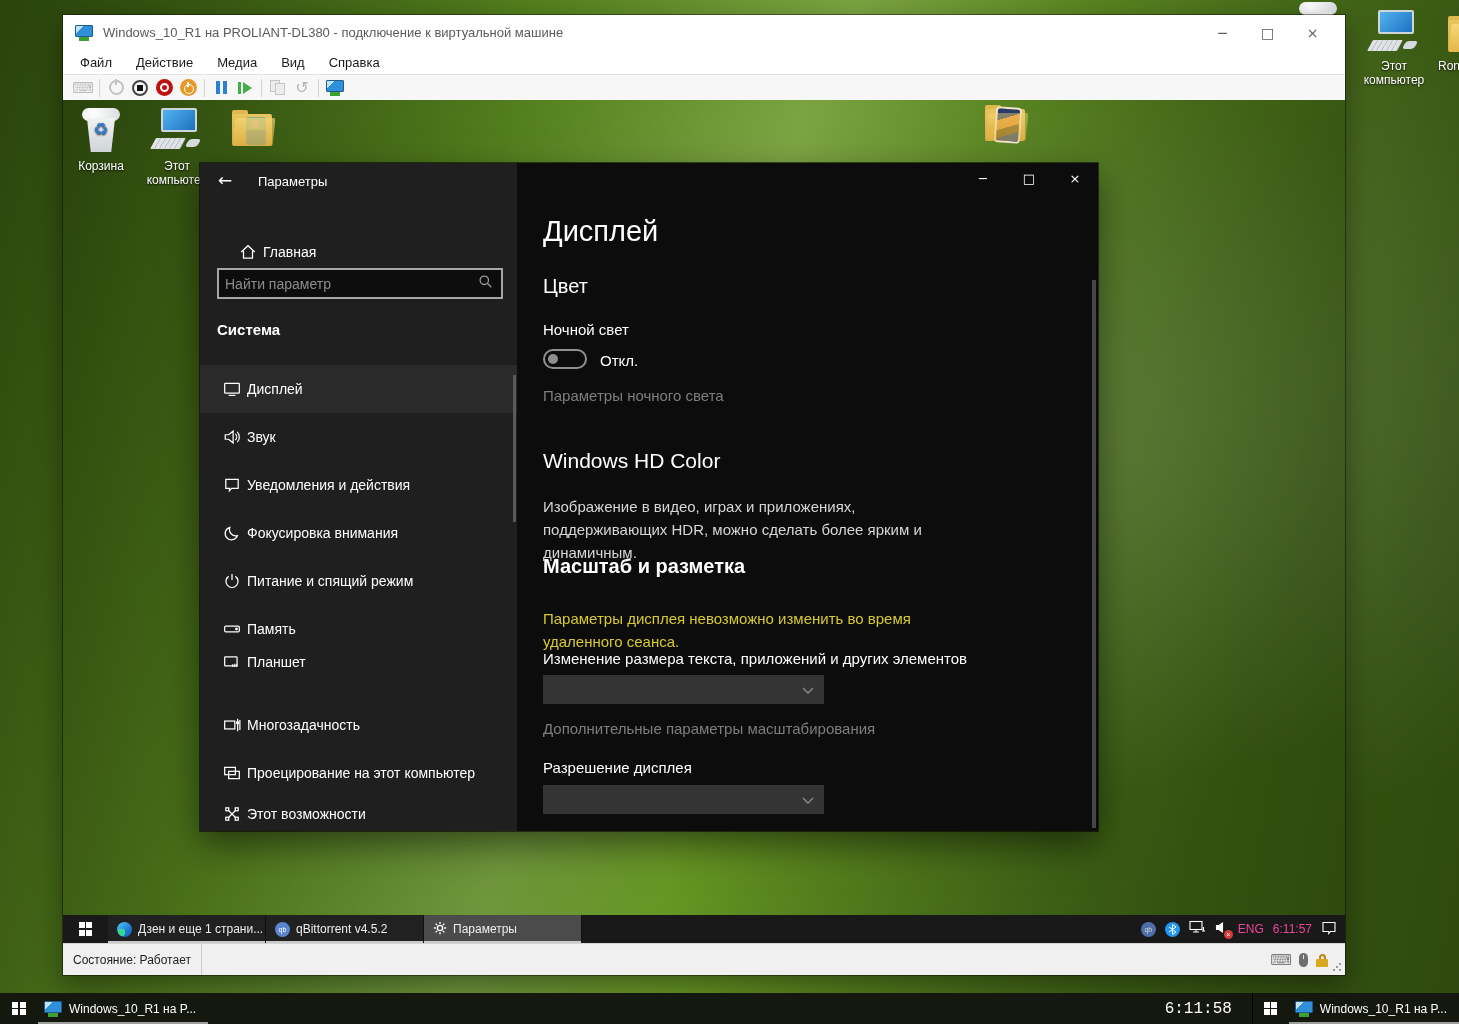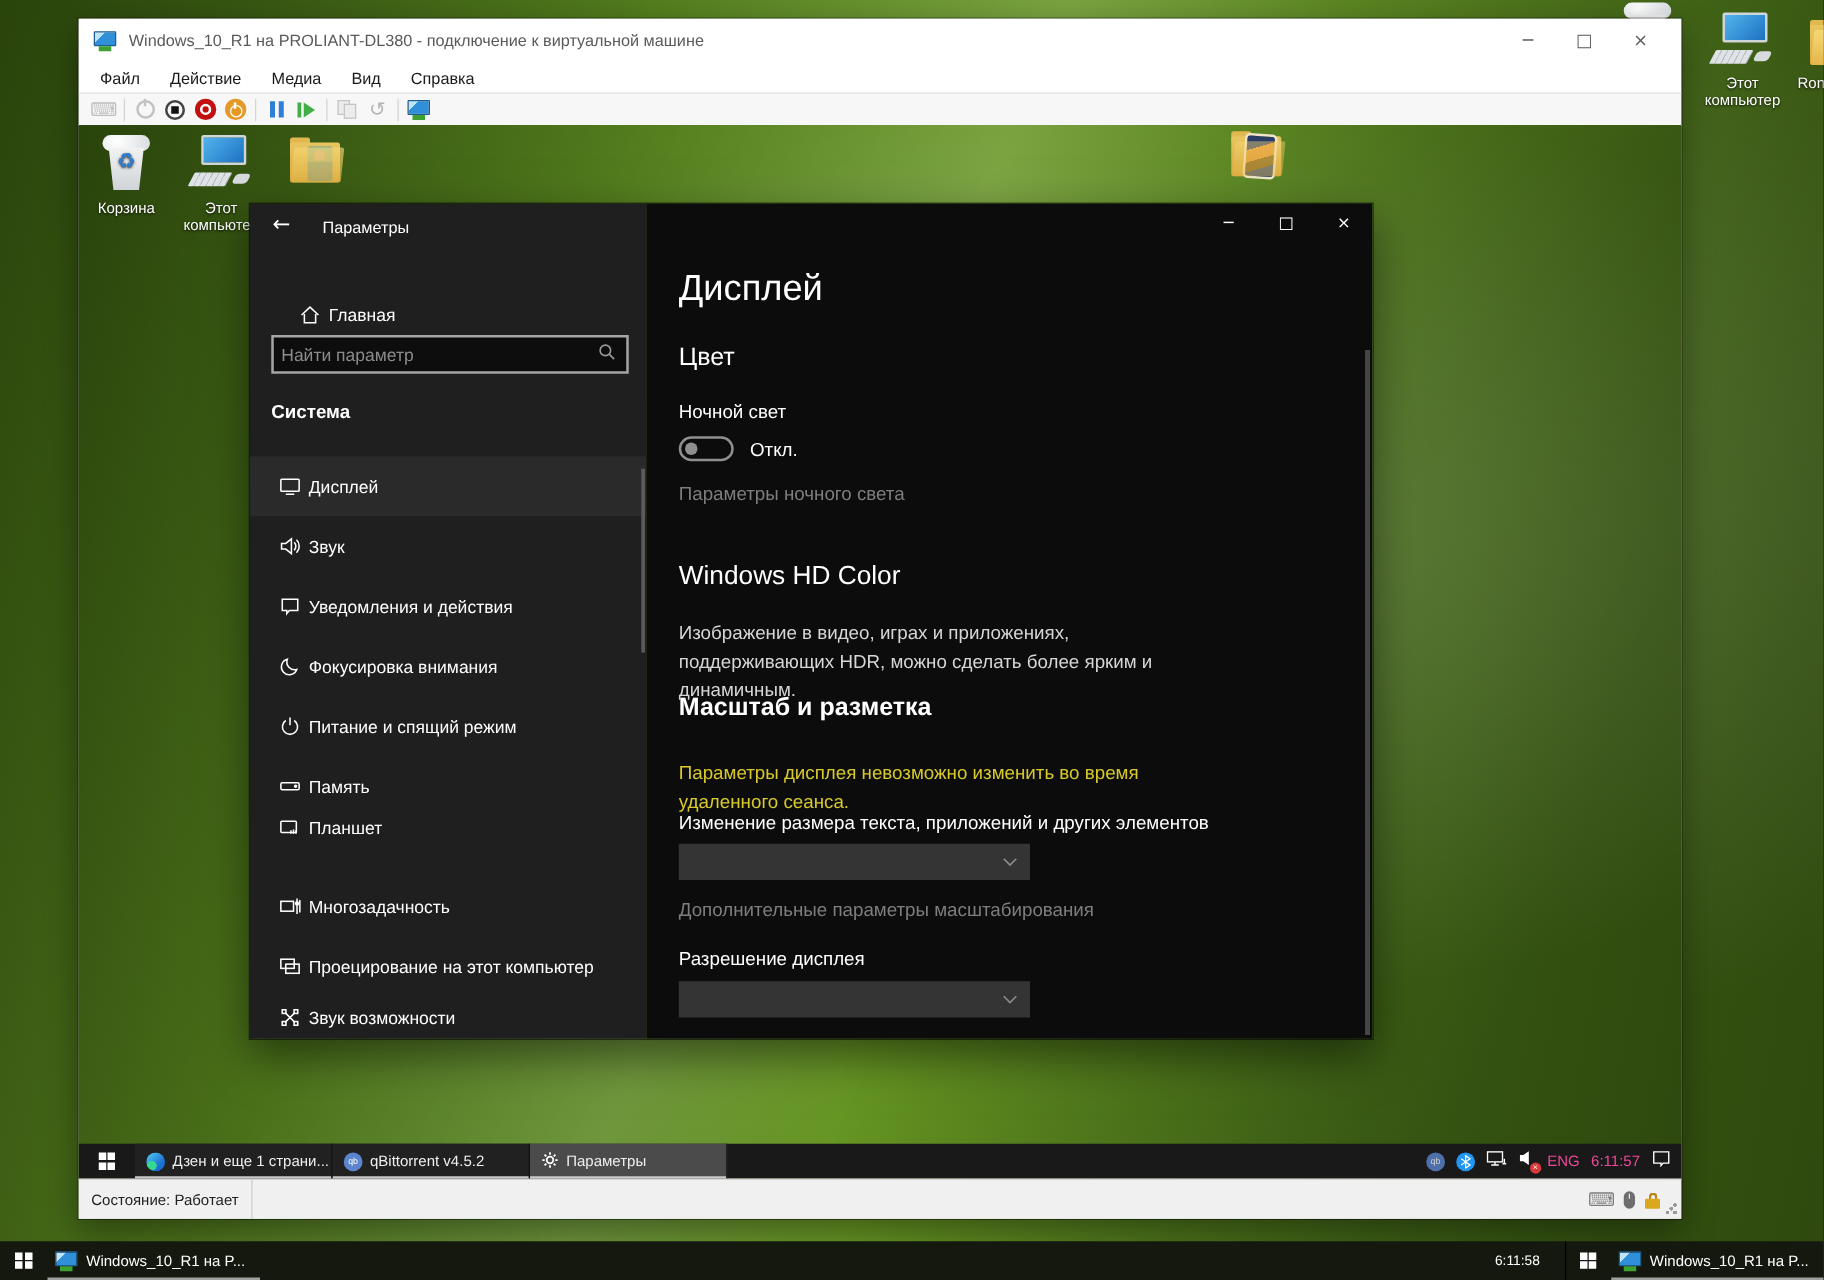--- a/index.html
+++ b/index.html
@@ -162,21 +162,21 @@
                   border-bottom:none; border-radius:4px 4px 0 0; }
   .mouse-ico { width:9px; height:14px; border-radius:5px; background:#6e6e6e; position:relative; }
   .mouse-ico::after { content:''; position:absolute; left:4px; top:2px; width:1px; height:4px; background:#e8e8e8; }
 
   
   #host-taskbar { position:absolute; left:0; top:993px; width:1459px; height:31px; background:#15180f;
                   display:flex; align-items:stretch; color:#fff; }
   #host-taskbar .startbtn { width:38px; }
   .h-app { display:flex; align-items:center; gap:7px; padding:0 12px 0 6px; position:relative; font-size:12px; white-space:nowrap; }
   .h-app::after { content:''; position:absolute; left:0; bottom:0; width:100%; height:2px; background:#9f9f9f; }
-  .h-clock { margin-left:auto; display:flex; align-items:center; font-size:11px; padding-right:10px; }
+  .h-clock { margin-left:auto; display:flex; align-items:center; font-size:16px; padding-right:10px;font-family:Liberation Mono, monospace; }
   .h-div { width:1px; background:#000; }
 </style>
 </head>
 <body>
 
 <div id="root" class="wallpaper">
 
   <div class="desk-icon" style="left:1295px; top:2px; width:46px;">
     <div class="bin">
         <div class="paper"></div>
@@ -421,21 +421,21 @@
           <div class="nav-item" style="top:634px; height:34px;">
             <span class="nav-ico">
               <svg width="18" height="18" viewBox="0 0 16 16" fill="none" stroke="#fff" stroke-width="1.1">
                   <path d="M4.5 4.5L8 8m3.5-3.5L8 8m-3.5 3.5L8 8m3.5 3.5L8 8"></path>
                   <rect x="2.5" y="2.5" width="2.6" height="2.6"></rect>
                   <rect x="10.9" y="2.5" width="2.6" height="2.6"></rect>
                   <rect x="2.5" y="10.9" width="2.6" height="2.6"></rect>
                   <rect x="10.9" y="10.9" width="2.6" height="2.6"></rect>
                 </svg>
             </span>
-            <span class="nav-label">Звук возможности</span>
+            <span class="nav-label">Этот возможности</span>
           </div>
 
           <div class="sb-scroll"></div>
         </div>
 
         <div id="cp">
           <div class="s-winbtns">
             <div class="b">─</div>
             <div class="b">□</div>
             <div class="b">×</div>

